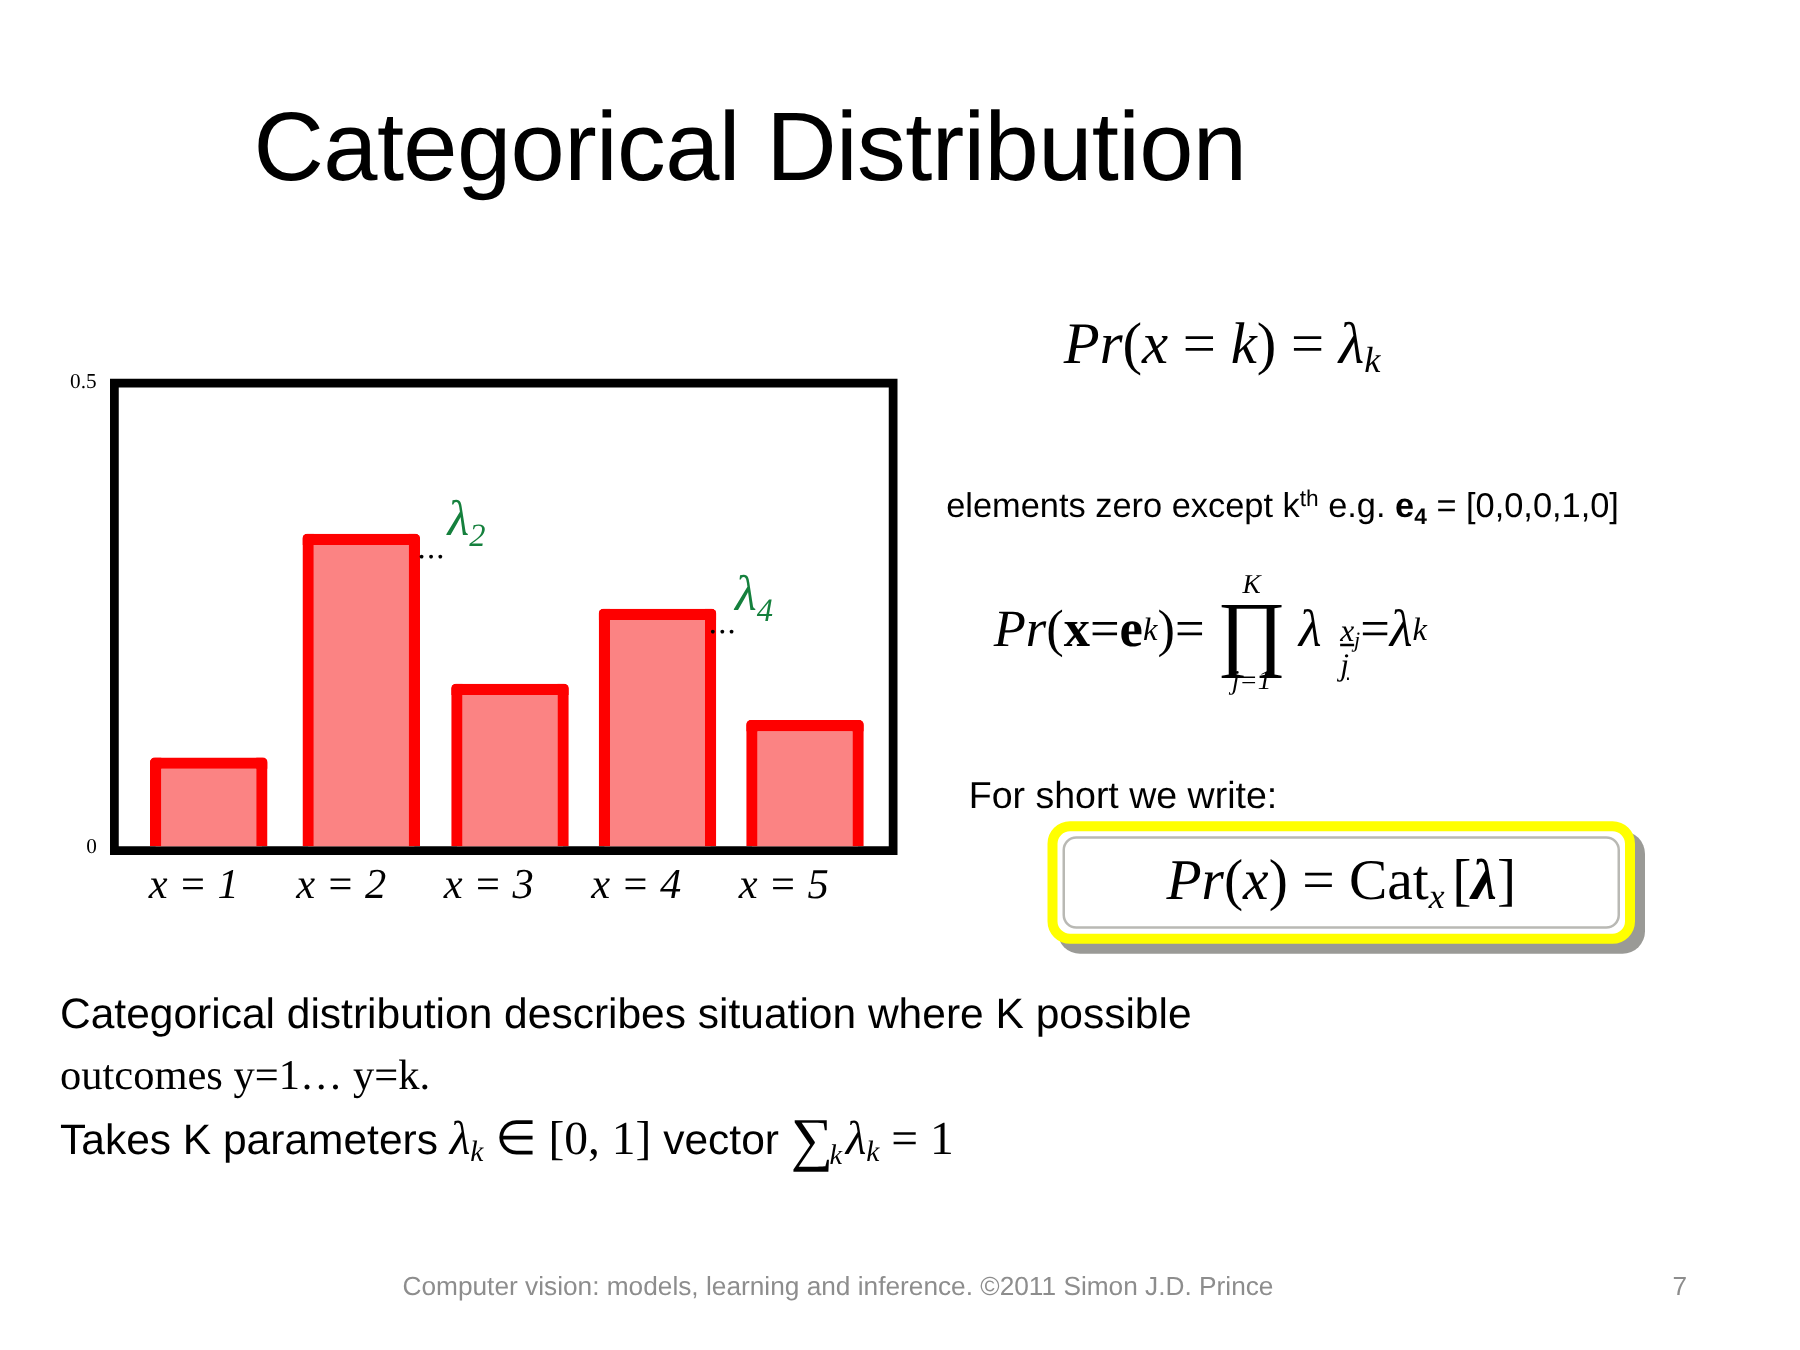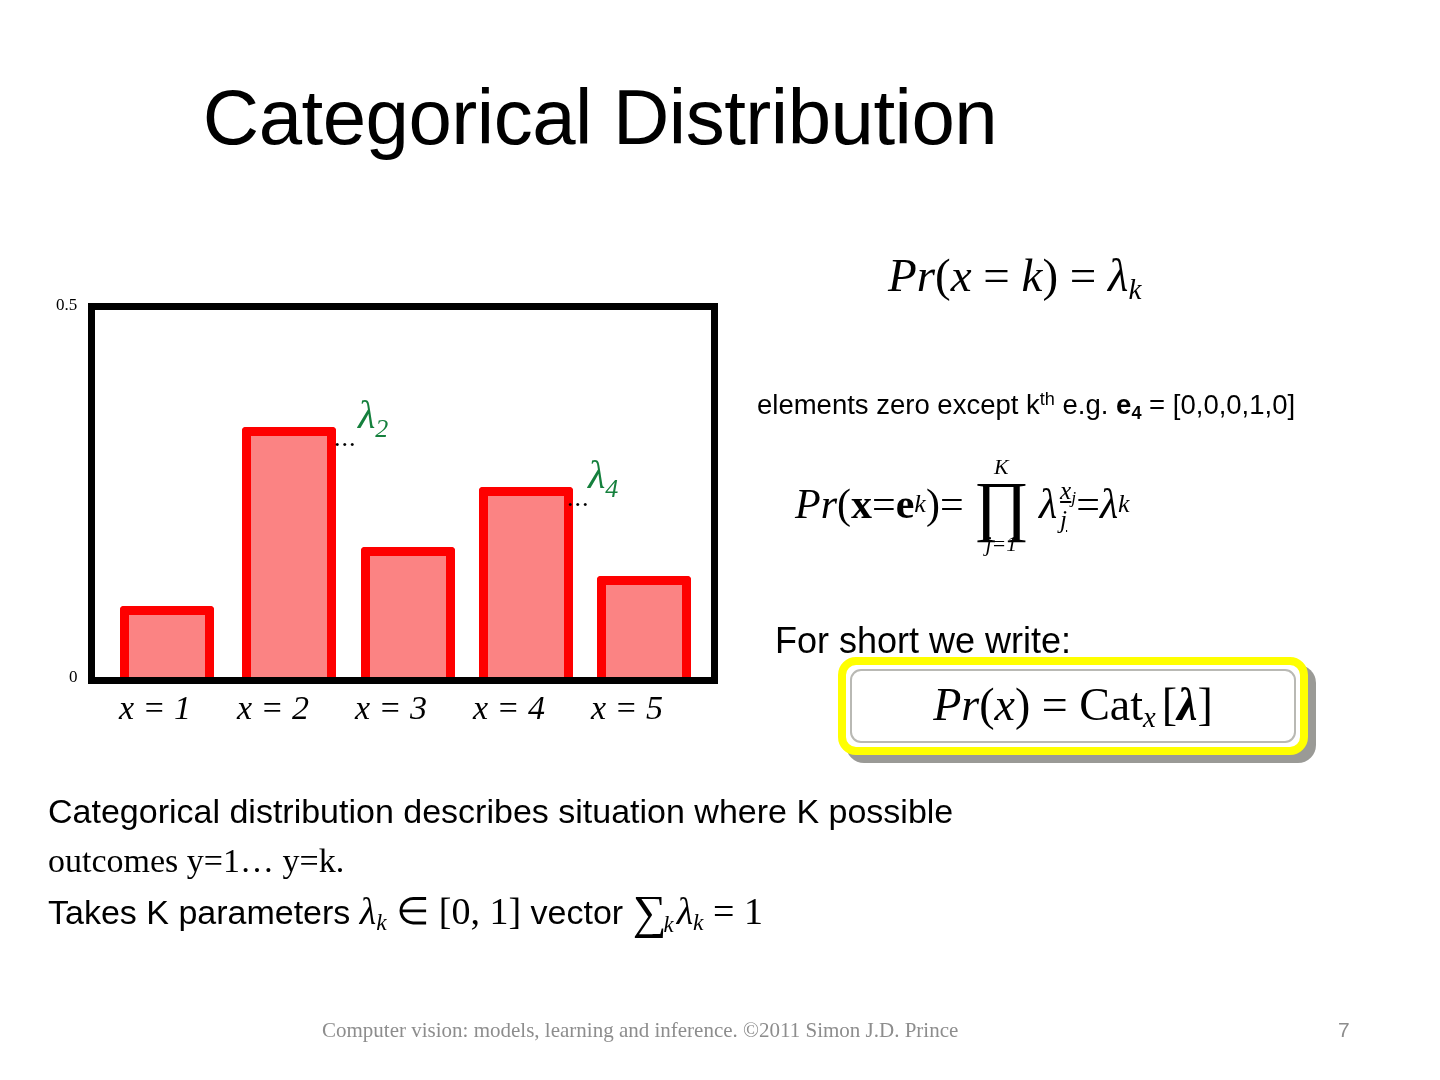--- a/index.html
+++ b/index.html
@@ -116,21 +116,21 @@
     font-style: italic;
     font-size: 34px;
     text-align: center;
     color: #000;
     white-space: nowrap;
   }
 
   
   #eq-pr-k {
     position: absolute;
-    left: 888px;
+    left: 851px;
     top: 248px;
     font-family: "Liberation Serif", serif;
     font-size: 47px;
     white-space: nowrap;
     color: #000;
   }
   .mi { font-style: italic; }
   .mn { font-style: normal; }
   .sub-it {
     font-size: 0.62em;
@@ -195,30 +195,30 @@
     font-style: italic;
     margin-top: -1px;
   }
   .lam-sub-sup {
     display: inline-flex;
     flex-direction: column;
     align-items: flex-start;
     font-size: 0.60em;
     line-height: 1.02;
     position: relative;
-    top: 1px;
-    margin-left: 3px;
+    top: 15px;
+    margin-left: 15px;
     text-decoration: underline;
   }
 
   #short-label {
     position: absolute;
     left: 775px;
     top: 620px;
-    font-size: 36px;
+    font-size: 30px;
     color: #000;
     white-space: nowrap;
   }
 
   #cat-box-shadow {
     position: absolute;
     left: 846px;
     top: 665px;
     width: 470px;
     height: 98px;
@@ -300,21 +300,20 @@
   }
 
   
   #footer-note {
     position: absolute;
     left: 322px;
     top: 1018px;
     font-size: 21px;
     color: #8d8d8d;
     white-space: nowrap;
-    font-family: Liberation Serif, serif;
   }
   #slide-number {
     position: absolute;
     left: 1338px;
     top: 1018px;
     font-size: 21px;
     color: #8d8d8d;
   }
 </style>
 </head>

